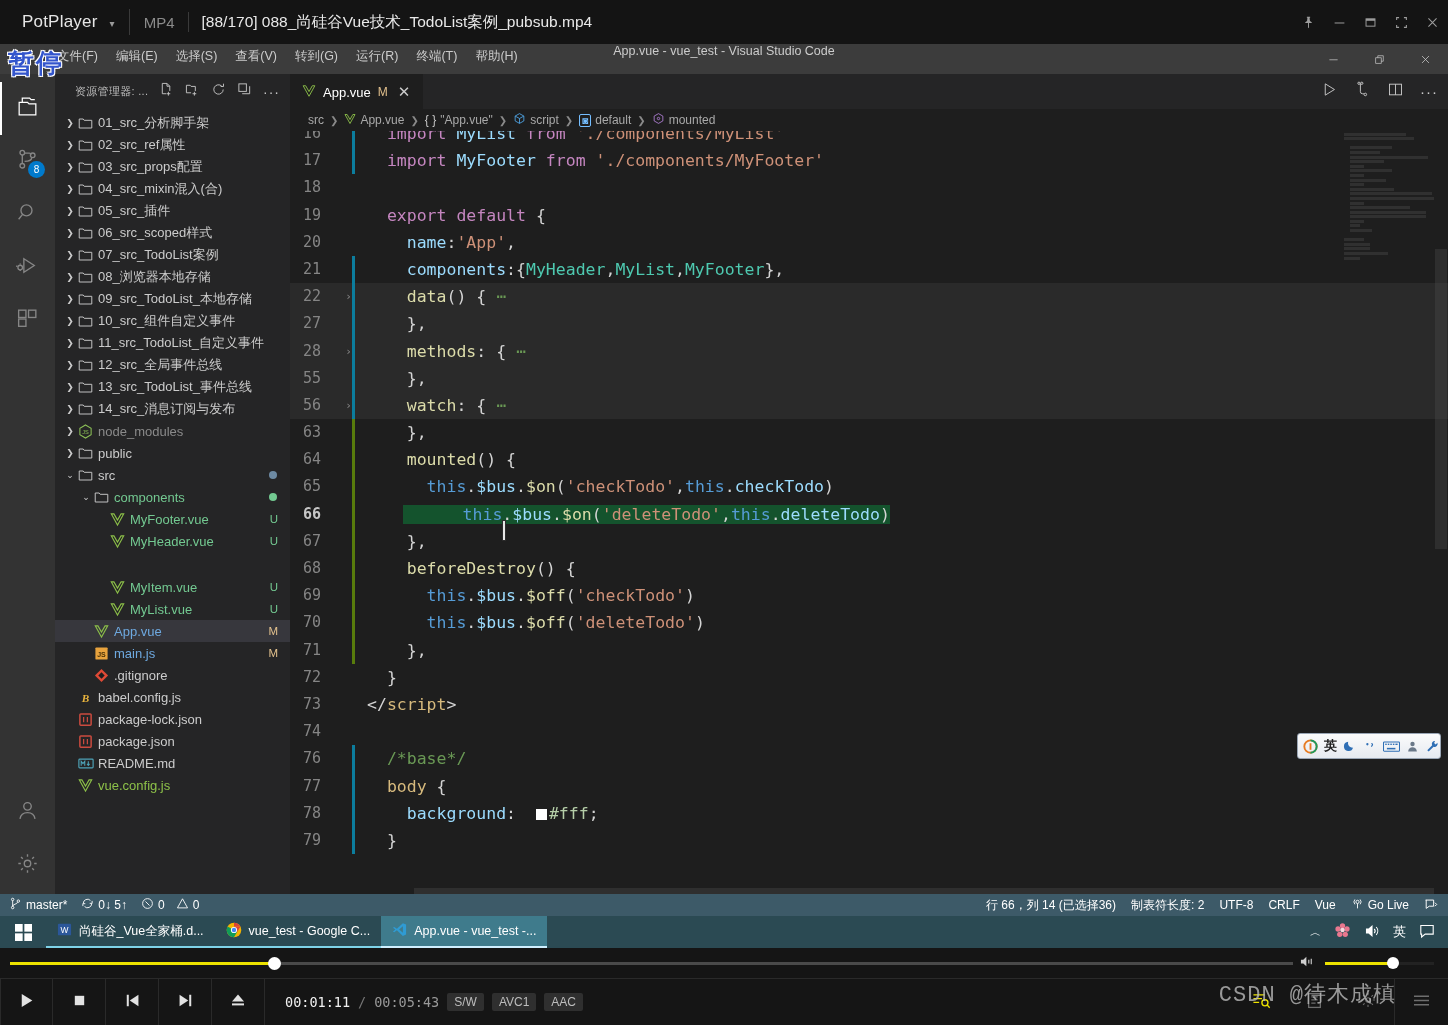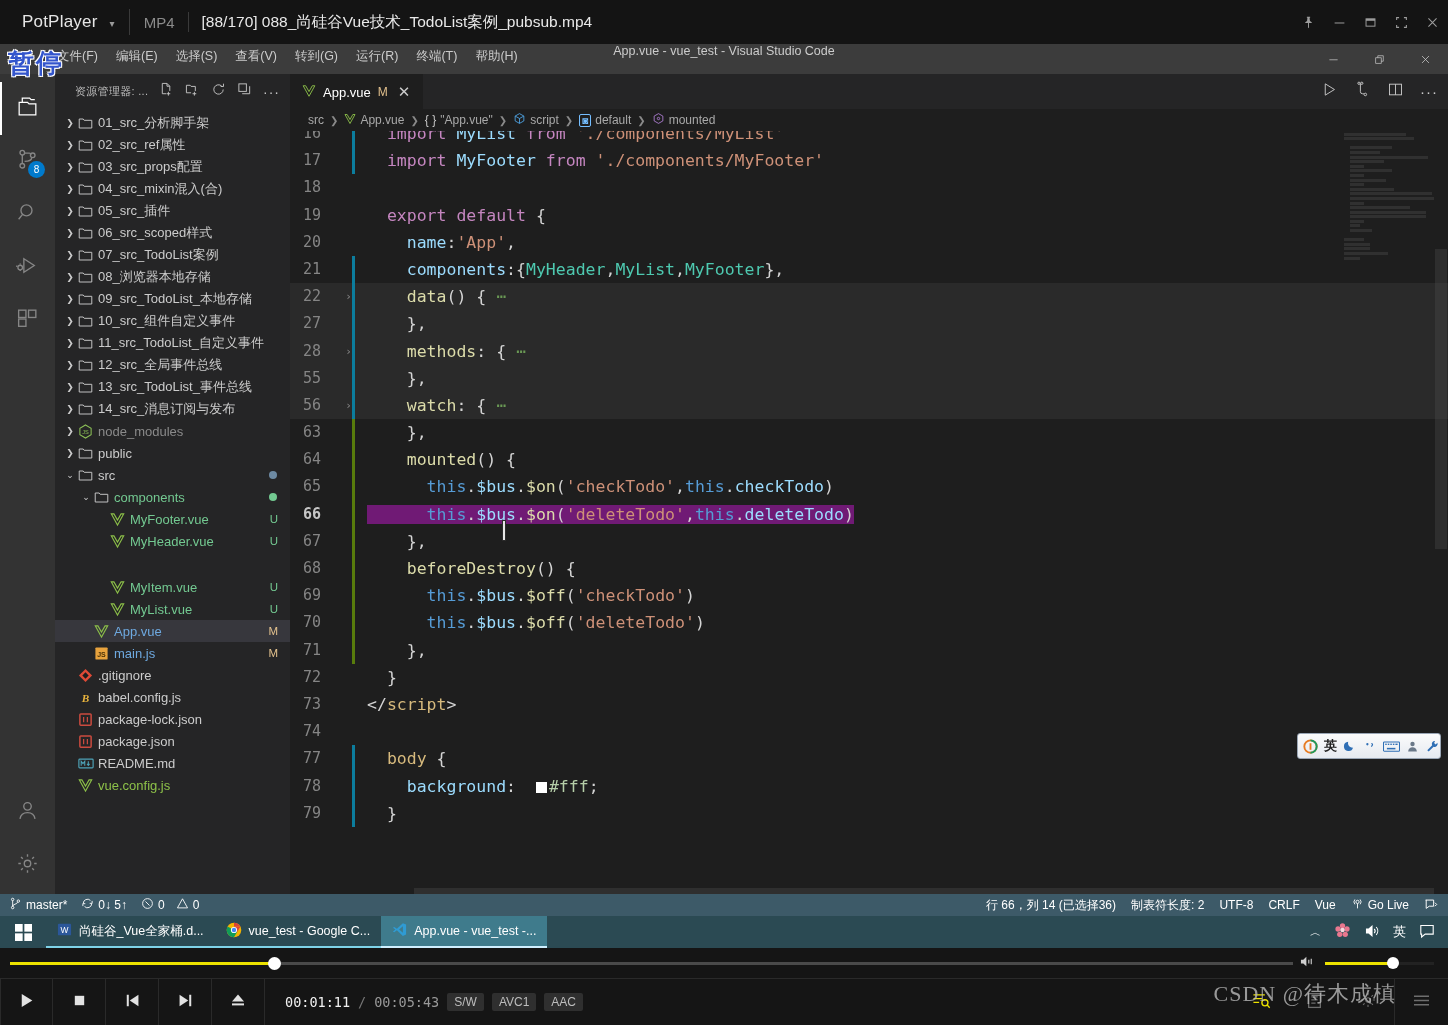--- a/index.html
+++ b/index.html
@@ -86,21 +86,21 @@
   .gut.cur { color:#c6c6c6; font-weight:bold; }
   .fold { width:13px; flex:none; color:#8a8a8a; font-size:11px; text-align:center; }
   .chg { position:absolute; left:62px; top:0; width:3px; height:27.2px; }
   .chg.mod { background:#0c7d9d; }
   .chg.add { background:#587c0c; }
   .src { padding-left:12px; }
   .k { color:#C586C0; } .kw { color:#569CD6; } .s { color:#CE9178; }
   .f { color:#DCDCAA; } .v { color:#9CDCFE; } .p { color:#d4d4d4; }
   .t { color:#4EC9B0; } .cm { color:#6A9955; }
   .orange { color:#d7ba7d; } .num { color:#b5cea8; }
-  .selbg { background:#701a75; }
+  .selbg { background:#14532d;margin-left:36px; }
   .sw { display:inline-block; width:11px; height:11px; background:#fff; vertical-align:-1px; margin-right:2px; }
   .minimap { position:absolute; right:14px; top:0; width:90px; height:100%; opacity:.30; }
   .mm-line { height:3px; background:#5a5a5a; margin:1.6px 0; }
   .scroll-v { position:absolute; right:0; top:0; width:14px; height:100%; }
   .scroll-thumb { position:absolute; right:1px; top:118px; width:12px; height:300px; background:#4f4f4f55; }
   .scroll-h { position:absolute; right:14px; bottom:0; height:10px; width:1020px; }
   .scroll-h i { position:absolute; left:0; bottom:0; height:10px; width:1020px; background:#79797930; }
   .mouse-cursor { position:absolute; width:2px; height:19px; background:#e6e6e6;
     box-shadow:0 0 0 1px #2b2b2b; }
 
@@ -140,21 +140,21 @@
   .timebox { display:flex; align-items:center; gap:8px; padding-left:20px;
     font-family:"DejaVu Sans Mono",monospace; font-size:13.5px; }
   .t-cur { color:#f0f0f0; } .t-slash { color:#777; } .t-tot { color:#999; }
   .chip { background:#2f2f2f; color:#bdbdbd; font-size:12px; padding:2px 7px; border-radius:2px;
     font-family:"Liberation Sans",sans-serif; }
   .right-ctrls { margin-left:auto; display:flex; align-items:center; }
   .rbtn { width:53px; height:47px; display:flex; align-items:center; justify-content:center; color:#6e6e6e; }
   .rbtn.hi { color:#ece200; }
   .rdiv { width:1px; height:47px; background:#2a2a2a; }
   .watermark { position:absolute; right:52px; bottom:16px; font-size:22px; color:#b9b9b9cc;
-    font-family:Liberation Serif, serif; letter-spacing:1px; pointer-events:none; }
+    font-family:Liberation Mono, monospace; letter-spacing:1px; pointer-events:none; }
 
   
   .ime { position:absolute; left:1297px; top:733px; width:144px; height:26px;
     background:linear-gradient(#fbfbfb,#e6eaf0); border:1px solid #9aa6b5; border-radius:3px;
     display:flex; align-items:center; gap:6px; padding:0 5px; z-index:50; }
   .ime-i { display:flex; align-items:center; justify-content:center; font-size:13px; color:#1f5fa8; }
 </style>
 </head>
 <body>
 
@@ -565,21 +565,21 @@
               <span class="chev"></span>
               <span class="ficon">
                 <svg width="15" height="15" viewBox="0 0 16 16">
                   <rect x="1.5" y="1.5" width="13" height="13" rx="1" fill="#e8a33d"></rect>
                   <text x="8" y="11.5" font-size="7.5" font-weight="bold" fill="#4a3208" text-anchor="middle" font-family="Liberation Sans">JS</text>
                 </svg>
               </span>
               <span class="lbl" style="color: rgb(110, 169, 224);">main.js</span>
               <span class="gitmark" style="color: rgb(226, 192, 141);">M</span>
             </div>
-            <div class="row" style="padding-left: 8px;">
+            <div class="row" style="padding-left: 24px;">
               <span class="chev"></span>
               <span class="ficon">
                 <svg width="15" height="15" viewBox="0 0 16 16">
                   <path d="M8 1l7 7-7 7-7-7z" fill="#e04a36"></path>
                   <path d="M8 4.6l3.4 3.4L8 11.4 4.6 8z" fill="#1e1e1e"></path>
                 </svg>
               </span>
               <span class="lbl" style="color: rgb(204, 204, 204);">.gitignore</span>
             </div>
             <div class="row" style="padding-left: 8px;">
@@ -733,20 +733,21 @@
               <div class="cl"><span class="gut">65</span><span class="fold"></span><span class="chg add"></span><span class="src">      <span class="kw">this</span><span class="p">.</span><span class="v">$bus</span><span class="p">.</span><span class="f">$on</span><span class="p">(</span><span class="s">'checkTodo'</span><span class="p">,</span><span class="kw">this</span><span class="p">.</span><span class="v">checkTodo</span><span class="p">)</span></span></div>
               <div class="cl"><span class="gut cur">66</span><span class="fold"></span><span class="chg add"></span><span class="src"><span class="selbg">      <span class="kw">this</span><span class="p">.</span><span class="v">$bus</span><span class="p">.</span><span class="f">$on</span><span class="p">(</span><span class="s">'deleteTodo'</span><span class="p">,</span><span class="kw">this</span><span class="p">.</span><span class="v">deleteTodo</span><span class="p">)</span></span></span></div>
               <div class="cl"><span class="gut">67</span><span class="fold"></span><span class="chg add"></span><span class="src">    <span class="p">},</span></span></div>
               <div class="cl"><span class="gut">68</span><span class="fold"></span><span class="chg add"></span><span class="src">    <span class="f">beforeDestroy</span><span class="p">() {</span></span></div>
               <div class="cl"><span class="gut">69</span><span class="fold"></span><span class="chg add"></span><span class="src">      <span class="kw">this</span><span class="p">.</span><span class="v">$bus</span><span class="p">.</span><span class="f">$off</span><span class="p">(</span><span class="s">'checkTodo'</span><span class="p">)</span></span></div>
               <div class="cl"><span class="gut">70</span><span class="fold"></span><span class="chg add"></span><span class="src">      <span class="kw">this</span><span class="p">.</span><span class="v">$bus</span><span class="p">.</span><span class="f">$off</span><span class="p">(</span><span class="s">'deleteTodo'</span><span class="p">)</span></span></div>
               <div class="cl"><span class="gut">71</span><span class="fold"></span><span class="chg add"></span><span class="src">    <span class="p">},</span></span></div>
               <div class="cl"><span class="gut">72</span><span class="fold"></span><span class="src">  <span class="p">}</span></span></div>
               <div class="cl"><span class="gut">73</span><span class="fold"></span><span class="src"><span class="p">&lt;/</span><span class="orange">script</span><span class="p">&gt;</span></span></div>
               <div class="cl"><span class="gut">74</span><span class="fold"></span><span class="src"></span></div>
+              <div class="cl"><span class="gut">76</span><span class="fold"></span><span class="chg mod"></span><span class="src">  <span class="cm">/*base*/</span></span></div>
               <div class="cl"><span class="gut">77</span><span class="fold"></span><span class="chg mod"></span><span class="src">  <span class="orange">body</span><span class="p"> {</span></span></div>
               <div class="cl"><span class="gut">78</span><span class="fold"></span><span class="chg mod"></span><span class="src">    <span class="v">background</span><span class="p">:  </span><span class="sw"></span><span class="num">#fff</span><span class="p">;</span></span></div>
               <div class="cl"><span class="gut">79</span><span class="fold"></span><span class="chg mod"></span><span class="src">  <span class="p">}</span></span></div>
             </div>
           <div class="minimap" id="minimap">
               <div class="mm-line" style="width: 62px; margin-left: 0px;"></div>
               <div class="mm-line" style="width: 70px; margin-left: 0px;"></div>
               <div class="mm-line" style="width: 0px; margin-left: 0px; background: transparent;"></div>
               <div class="mm-line" style="width: 42px; margin-left: 6px;"></div>
               <div class="mm-line" style="width: 30px; margin-left: 6px;"></div>

